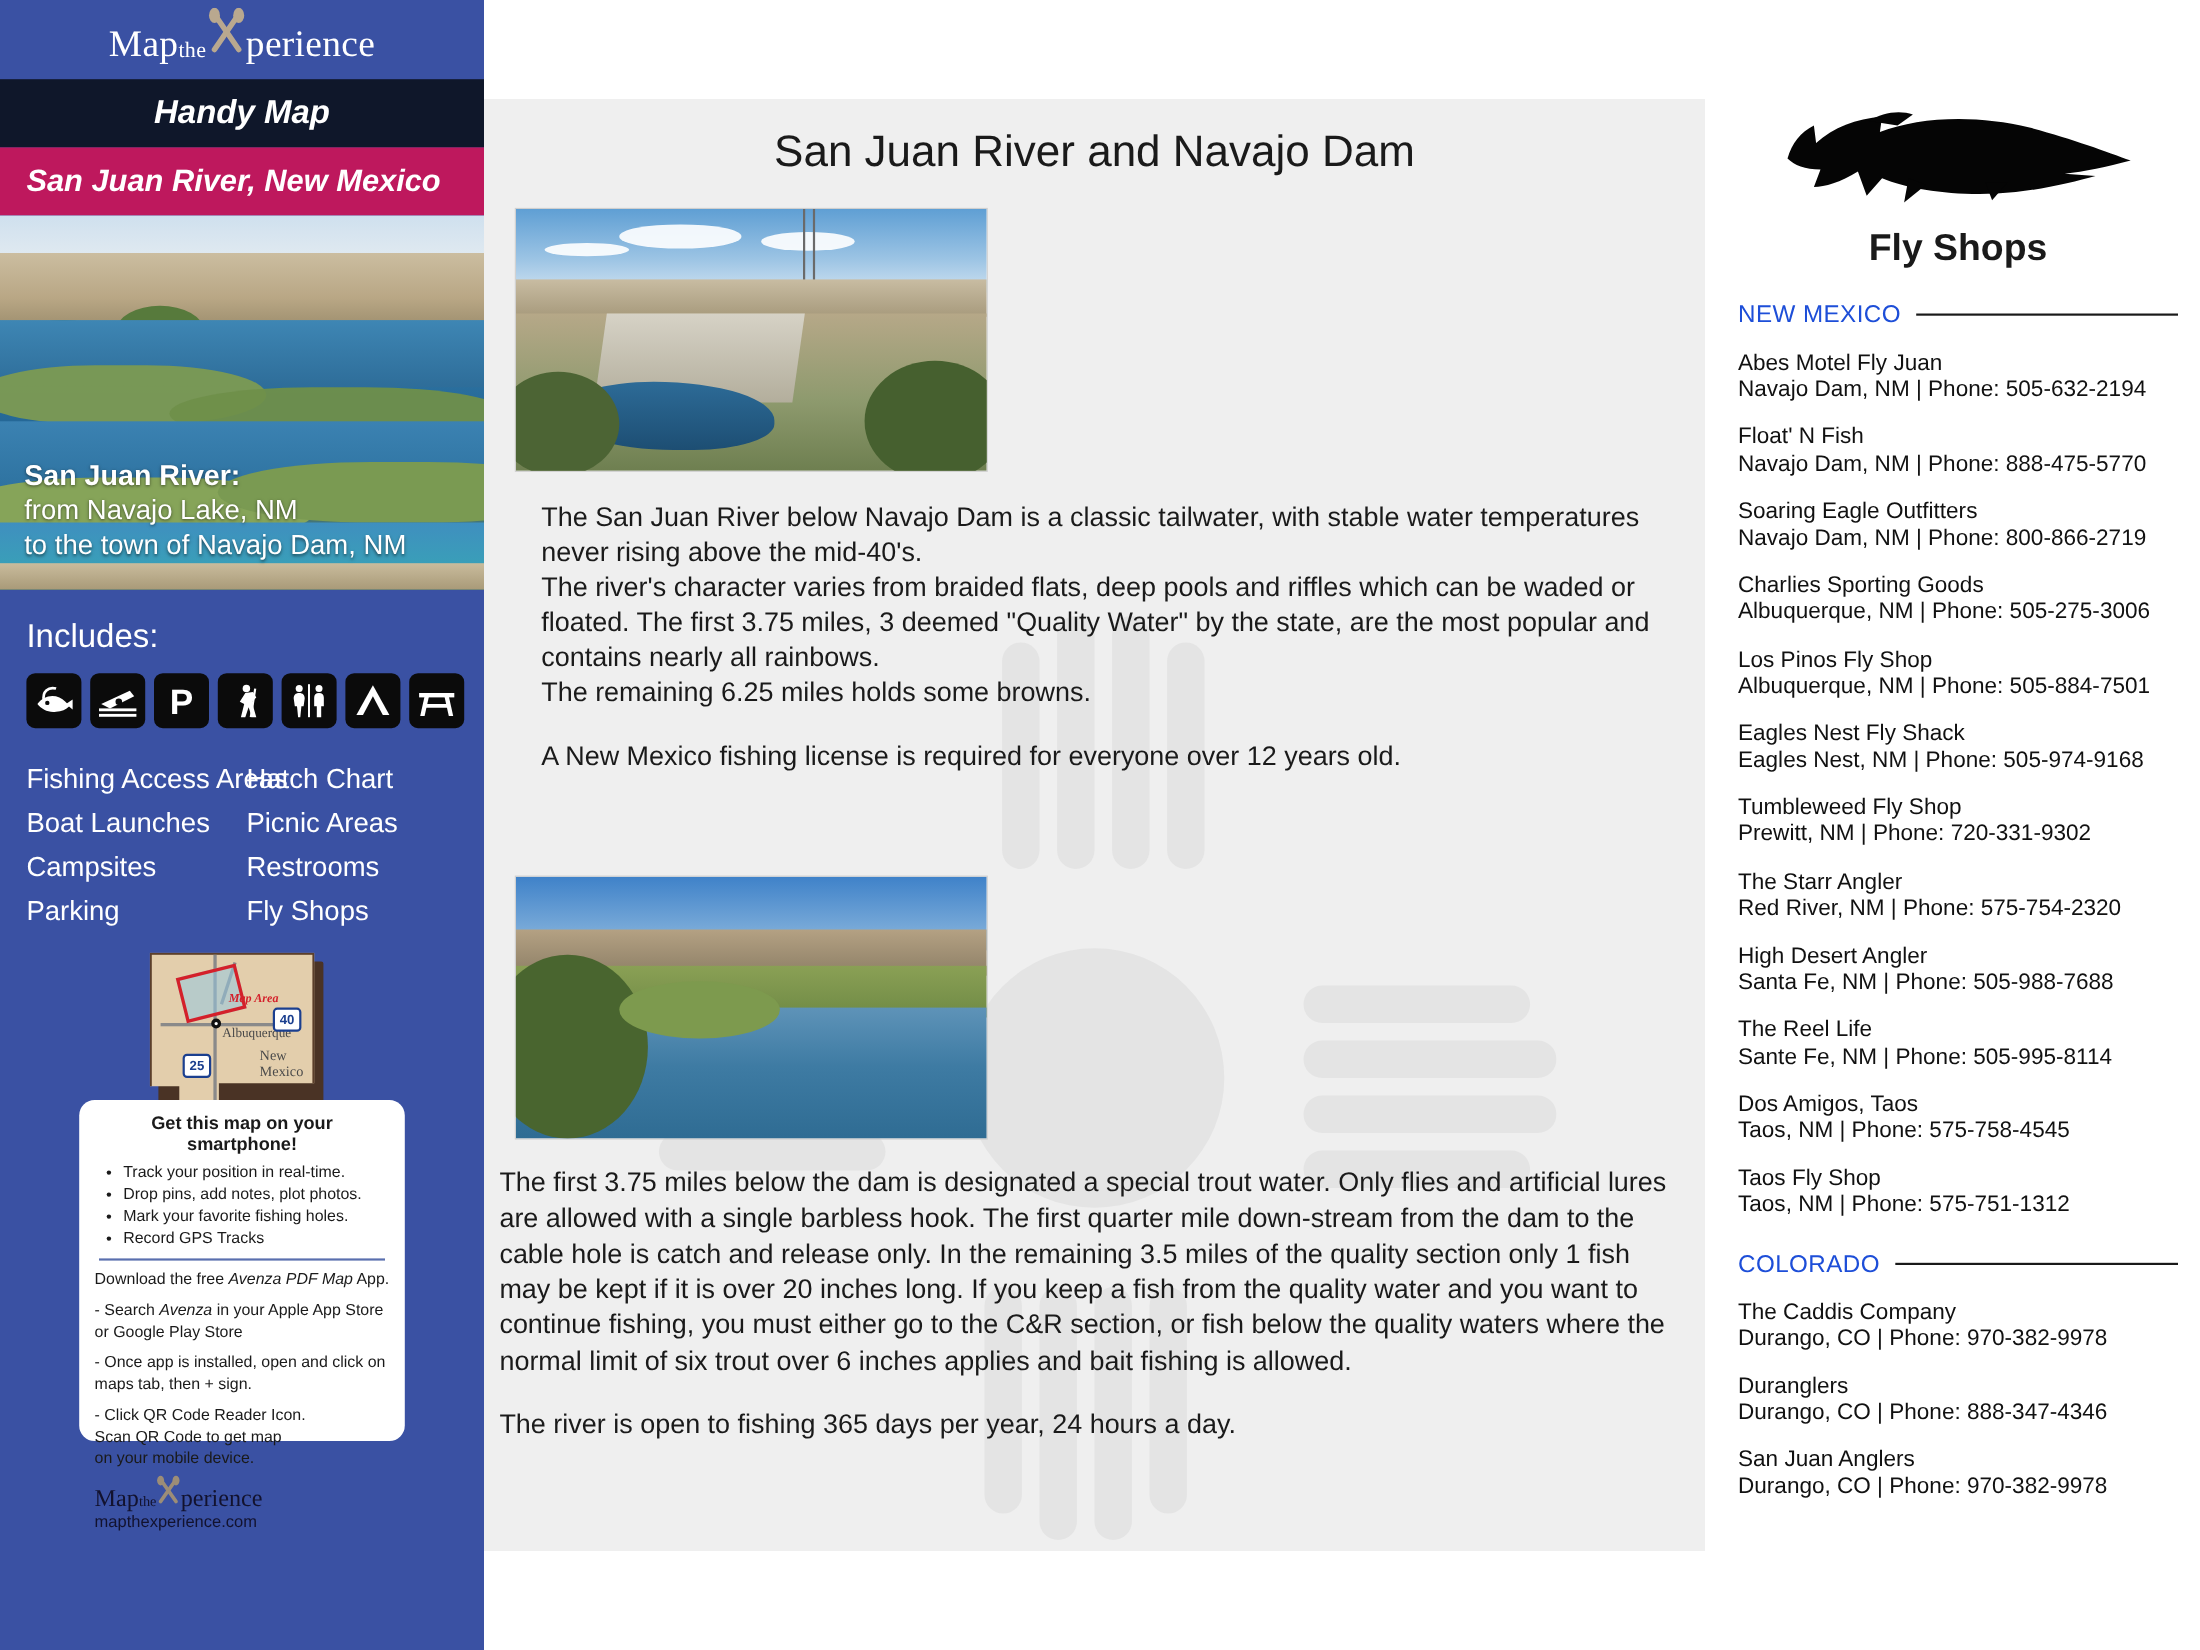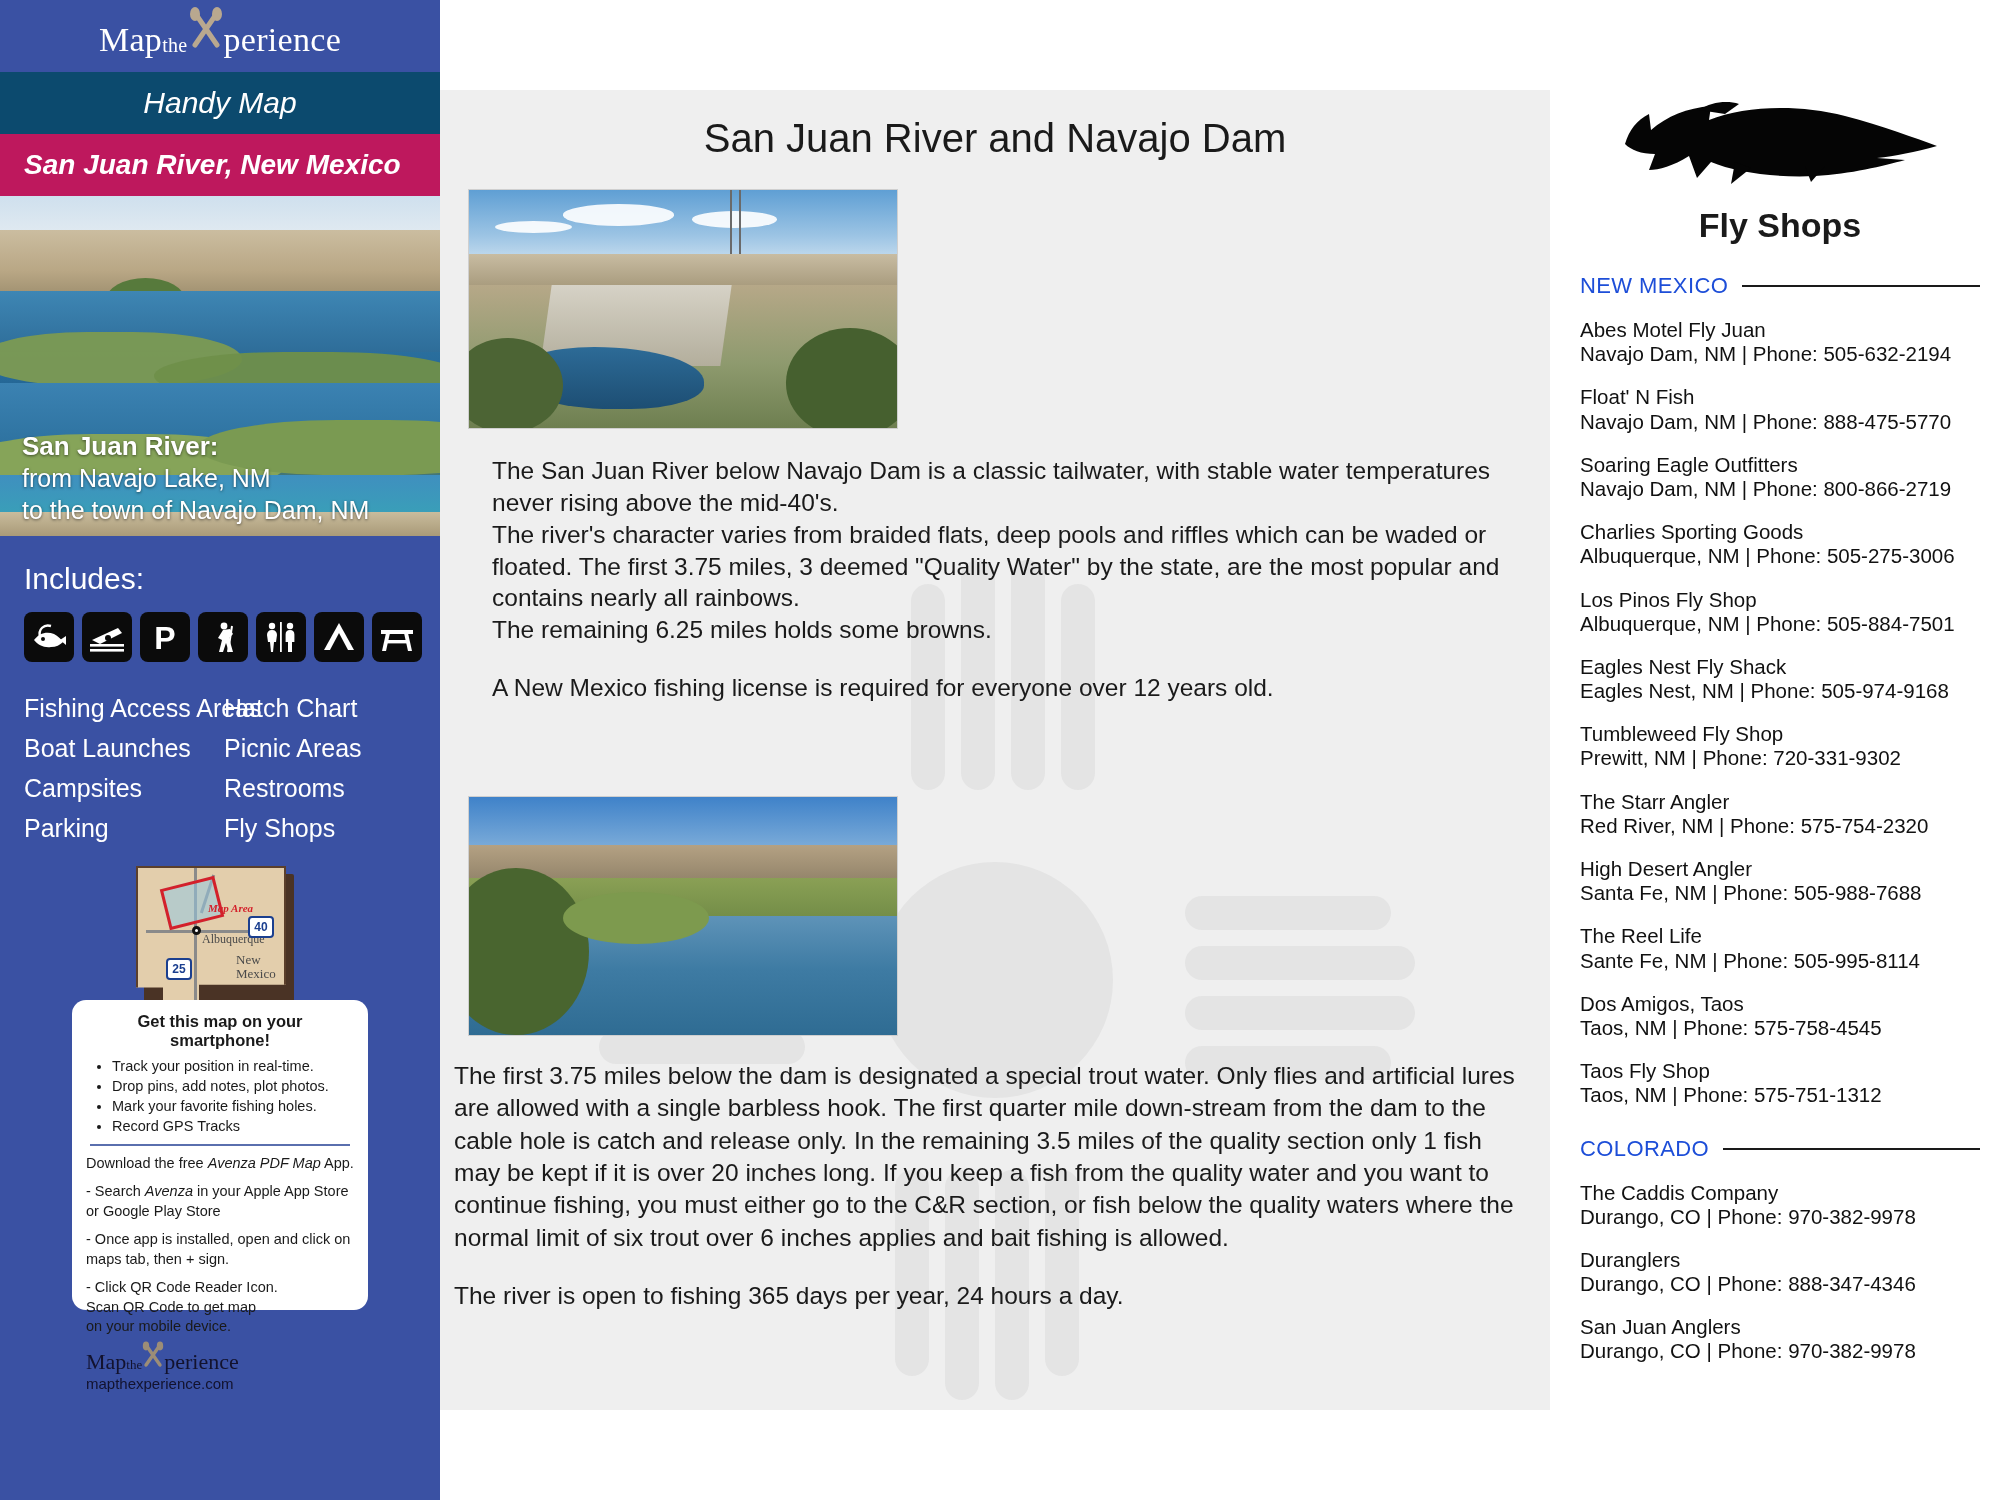--- a/index.html
+++ b/index.html
@@ -27,23 +27,23 @@
     font-size: 34px; letter-spacing: .3px;
   }
   .logo .the { font-size: 20px; position: relative; top: 1px; }
   .logo .xmark {
     position: relative; display:inline-block; width: 34px; height: 38px;
     margin: 0 1px;
   }
   .logo .xmark svg { position:absolute; left:0; top:-6px; }
 
   .handy {
-    height: 62px; background: #0c4a6e;
+    height: 62px; background: #0f172a;
     display:flex; align-items:center; justify-content:center;
-    color: #ffffff; font-style: italic; font-weight: normal;
+    color: #ffffff; font-style: italic; font-weight: bold;
     font-size: 30px;
   }
   .region {
     height: 62px; background:#be185d;
     display:flex; align-items:center; padding-left: 24px;
     color:#ffffff; font-style: italic; font-weight: bold;
     font-size: 28px;
   }
 
   
@@ -70,21 +70,21 @@
   .hero .water3 { position:absolute; left:0; top:82%; width:100%; height:12%;
     background: linear-gradient(#3f8fbf, #39a0b8); }
   .hero .bank { position:absolute; left:0; bottom:0; width:100%; height:7%;
     background: linear-gradient(#c9bc9d, #a99a78); }
   .hero .treeA { position:absolute; left:2%; top:28%; width:22%; height:14%;
     background:#4c6b36; border-radius:50%; }
   .hero .treeB { position:absolute; left:24%; top:24%; width:18%; height:13%;
     background:#577a3c; border-radius:50%; }
 
   .hero-caption {
-    position:absolute; left: 22px; bottom: 10px;
+    position:absolute; left: 22px; bottom: 24px;
     color:#ffffff; line-height: 1.26;
     text-shadow: 0 1px 3px rgba(0,0,0,.55);
   }
   .hero-caption .l1 { font-size: 26px; font-weight: bold; }
   .hero-caption .l2, .hero-caption .l3 { font-size: 25px; }
 
   .includes-head {
     color:#ffffff; font-size: 30px; padding: 26px 0 16px 24px;
   }
   .icon-row { display:flex; gap: 8px; padding-left: 24px; }

